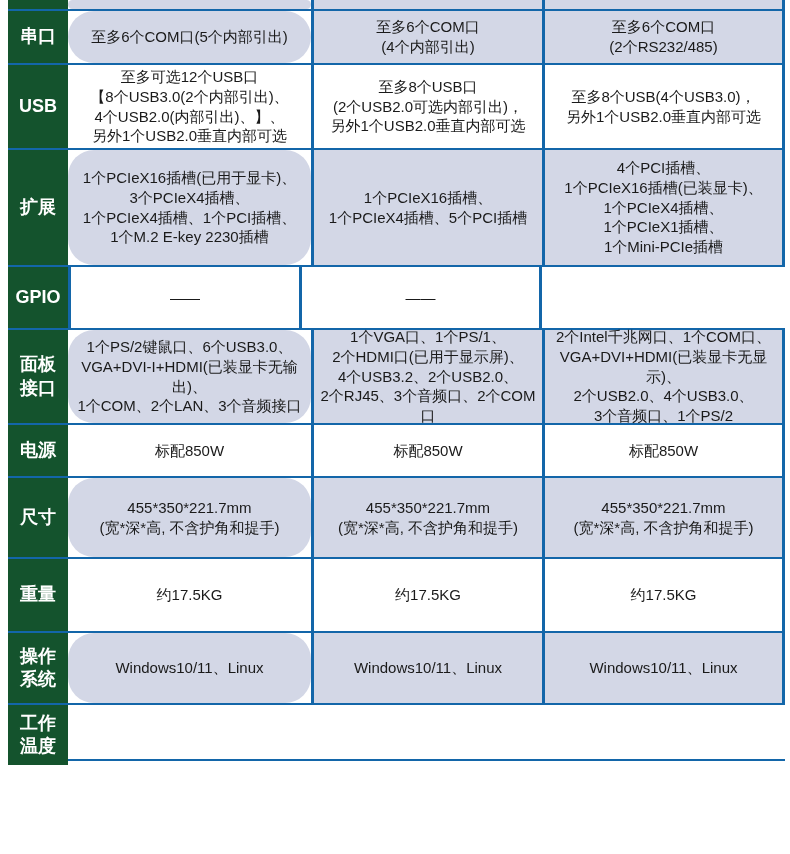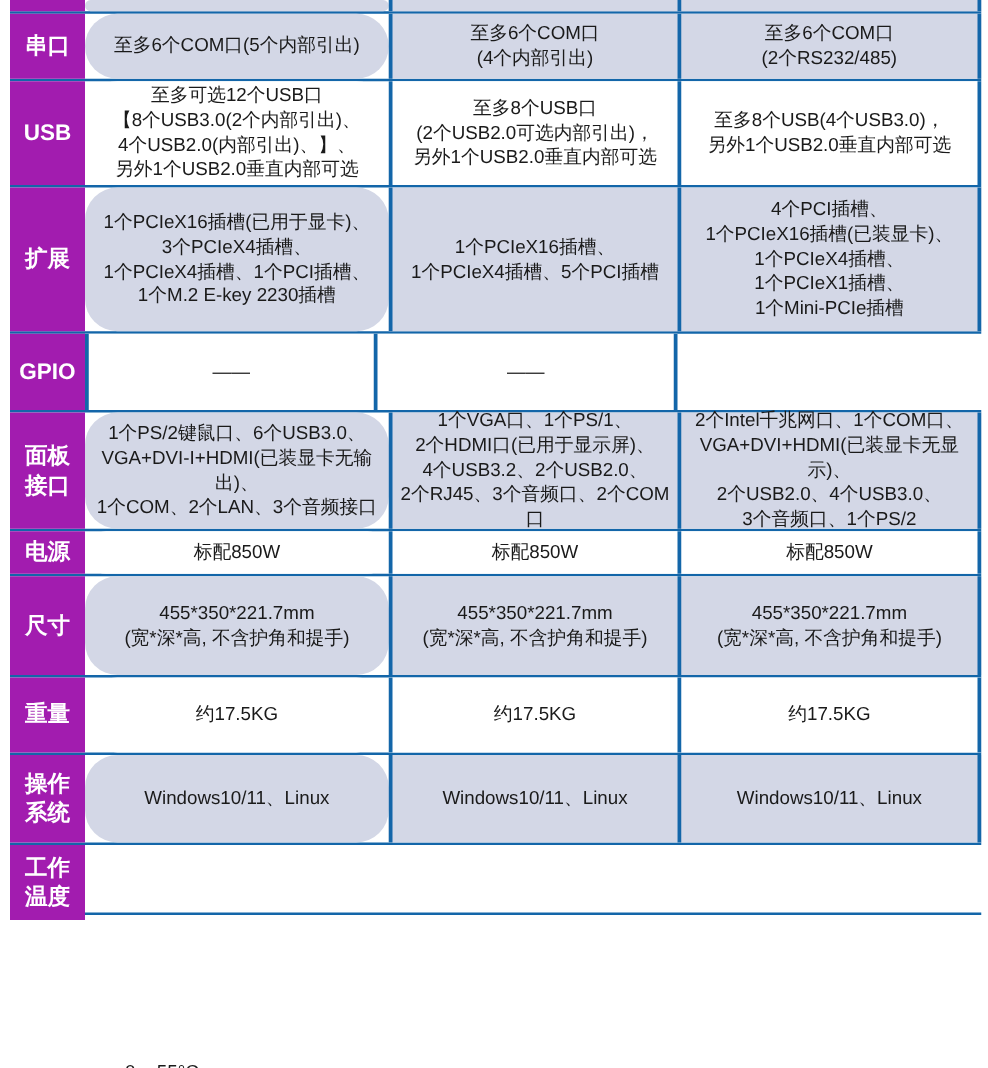--- a/index.html
+++ b/index.html
@@ -20,21 +20,21 @@
   .row {
     display: flex;
     box-sizing: border-box;
     border-top: 2px solid #1366a9;
     width: 777px;
   }
   .row.sliver { border-top: none; height: 9px; }
   .hcell {
     box-sizing: border-box;
     width: 60px;
-    background: #a21caf;
+    background: #14532d;
     color: #ffffff;
     font-weight: bold;
     font-size: 18px;
     line-height: 1.3;
     display: flex;
     align-items: center;
     justify-content: center;
     text-align: center;
     white-space: pre-line;
     flex: 0 0 60px;
@@ -53,23 +53,23 @@
   .c1 { width: 243px; flex: 0 0 243px; border-radius: 26px; }
   .c2 { width: 231px; flex: 0 0 231px; border-left: 3px solid #1366a9; }
   .c3 { width: 243px; flex: 0 0 243px; border-left: 3px solid #1366a9; border-right: 3px solid #1366a9; }
   .band { background: #d3d7e6; }   
   .plain { background: #ffffff; }  
   .r1  { height: 54px; }
   .r2  { height: 85px; }
   .r3  { height: 117px; }
   .r4  { height: 63px; }
   .r5  { height: 95px; }
-  .r6  { height: 36px; }
+  .r6  { height: 53px; }
   .r7  { height: 81px; }
-  .r8  { height: 62px; }
+  .r8  { height: 74px; }
   .r9  { height: 72px; }
   .r10 { height: 56px; flex-direction: column; }
 </style>
 </head>
 <body>
 
 <div class="spec-table">
 
   <div class="row sliver">
     <div class="hcell"></div>

